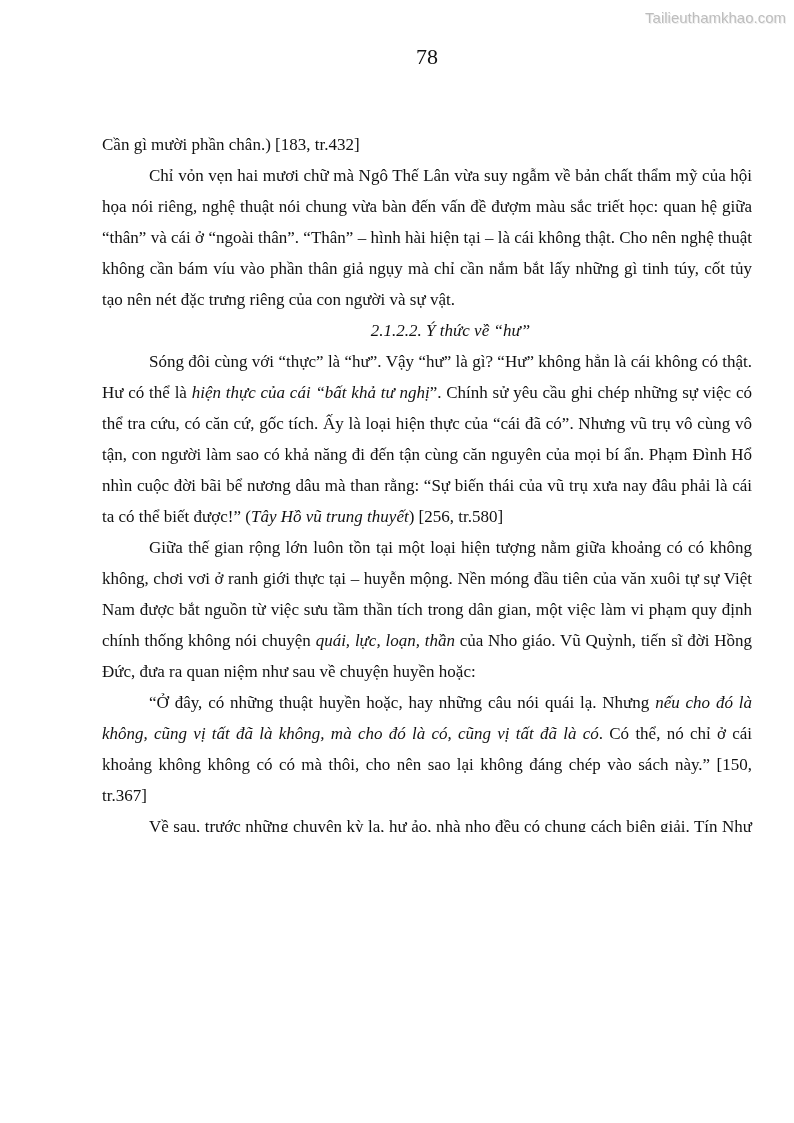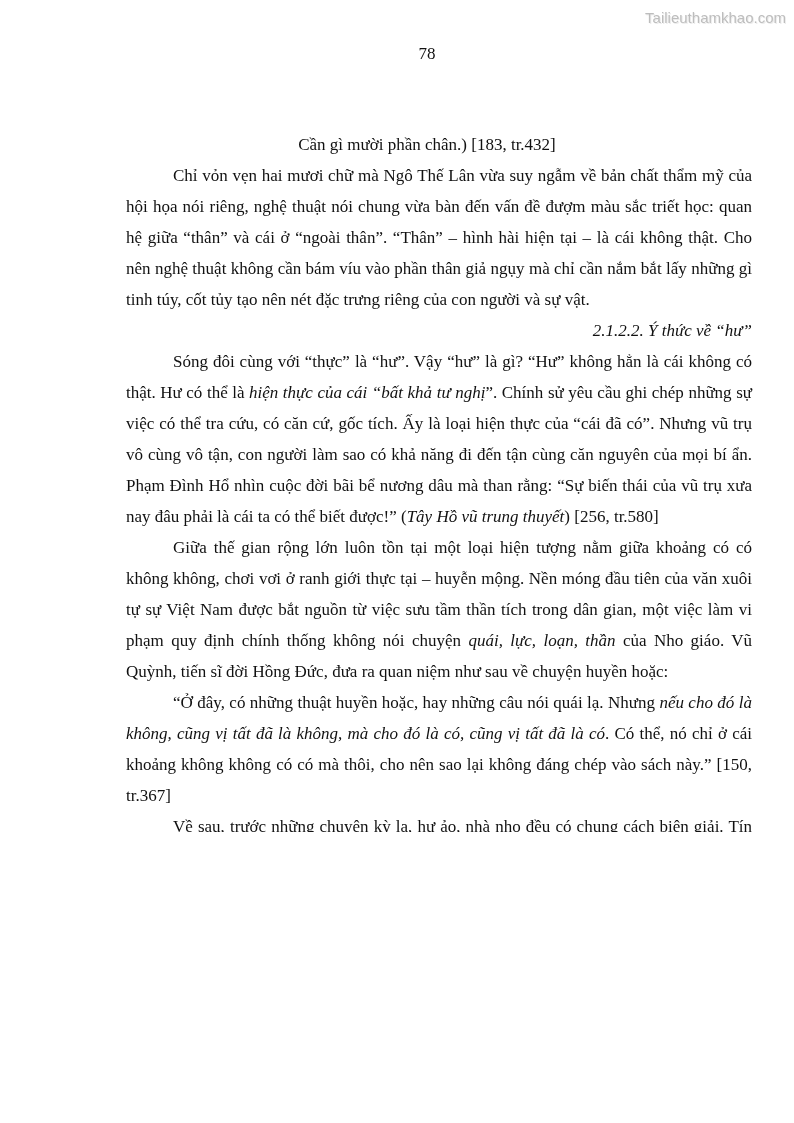--- a/index.html
+++ b/index.html
@@ -24,46 +24,44 @@
     font-size: 15px;
     color: #bdbdbd;
     text-shadow: 1px 1px 0 #ececec;
   }
   .page-number {
     position: absolute;
     top: 44px;
     left: 102px;
     width: 650px;
     text-align: center;
-    font-size: 17px;
+    font-size: 22px;
     color: #111111;
   }
   .body-column {
     position: absolute;
     top: 129px;
     left: 102px;
     width: 650px;
     font-size: 17px;
     line-height: 31px;
     text-align: justify;
   }
   .block {
     margin: 0;
     padding: 0;
   }
   .block.paragraph {
     text-indent: 47px;
-    margin-left: 24px;
   }
   .block.heading {
     text-indent: 47px;
-    text-align: right;
+    text-align: center;
   }
   .block.centered {
-    text-align: center;
     text-indent: 0;
     font-family: Liberation Serif, serif;
   }
   .block.continues {
     text-align-last: justify;
   }
   em { font-style: italic; }
 </style>
 </head>
 <body>

